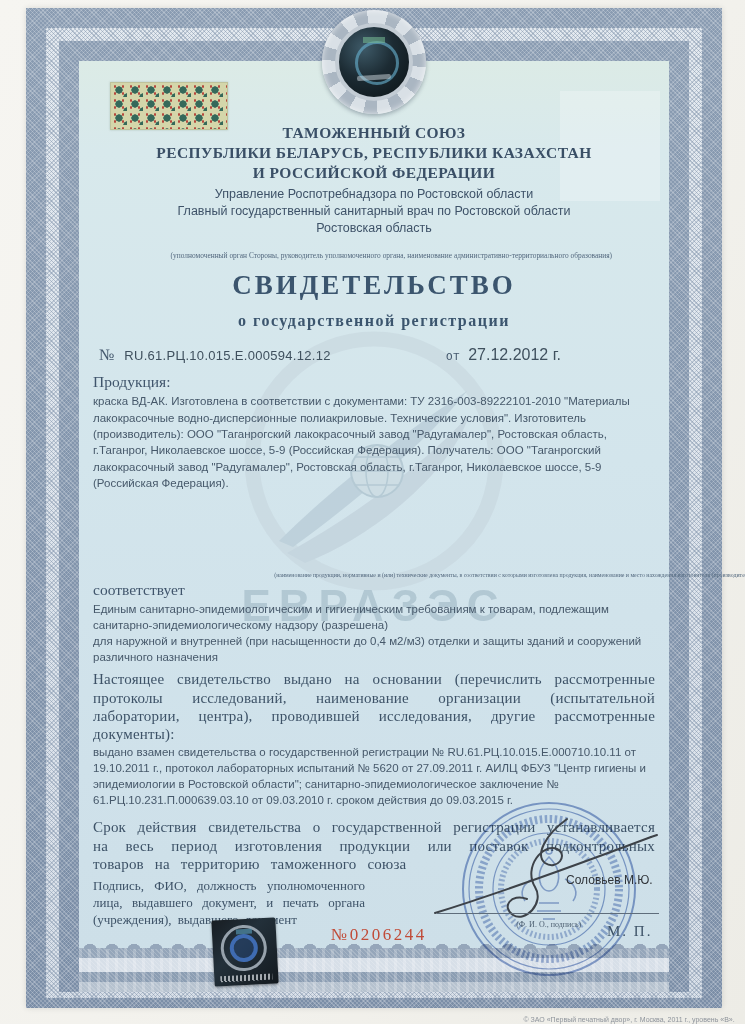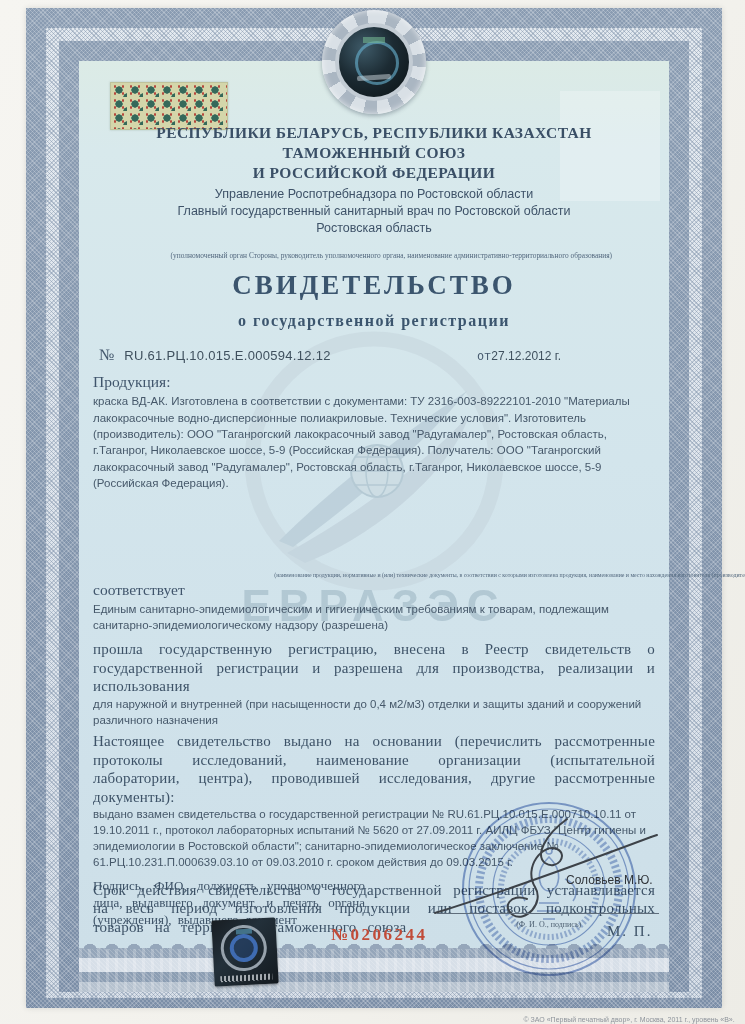--- a/index.html
+++ b/index.html
@@ -91,21 +91,21 @@
   .micro2{transform:scale(.585);}
 
   .cap-auth{margin-top:10px;}
   .title{margin-top:12px;text-align:center;font-weight:bold;font-size:27px;letter-spacing:3px;color:#3b556e;}
   .subtitle{margin-top:11px;text-align:center;font-weight:bold;font-size:16px;letter-spacing:1.5px;color:#3b556e;}
 
   .numrow{margin-top:16px;display:flex;align-items:baseline;padding:0 6px;}
   .no-label{font-size:16px;color:#45596e;}
   .no-value{margin-left:10px;font-size:13px;color:#3f505e;letter-spacing:.3px;}
   .date-label{margin-left:auto;font-size:11px;text-transform:uppercase;color:#45596e;letter-spacing:.5px;font-family:Liberation Mono, monospace;}
-  .date-value{margin-right:88px;font-size:12px;color:#3f505e;}
+  .date-value{margin-left:8px;margin-right:88px;font-size:16px;color:#3f505e;}
 
   .sect-label{margin-top:9px;font-size:15.5px;color:#40556c;}
   .desc{margin-top:2px;font-size:11.5px;line-height:1.42;color:#46586a;}
 
   .cap-prod{margin-top:76px;}
   .lead{margin-top:2px;font-size:15.5px;color:#40556c;}
   .comp-text{margin-top:2px;font-size:11.5px;line-height:1.4;color:#46586a;}
 
   .para{margin-top:7px;font-size:15px;line-height:1.23;text-align:justify;word-spacing:5px;letter-spacing:.2px;color:#3d5267;}
   .para-tight{margin-top:4px;}
@@ -114,21 +114,21 @@
   .validity{margin-top:10px;word-spacing:7px;}
 
   .sign-left{position:absolute;left:14px;top:816px;width:272px;font-size:13px;line-height:1.32;
     text-align:justify;word-spacing:3px;color:#3d5267;z-index:3;}
   .signer-name{position:absolute;left:487px;top:812px;font-size:12px;color:#2f3338;z-index:6;
     font-family:"Liberation Sans",sans-serif;}
   .sign-line{position:absolute;left:358px;top:852px;width:222px;border-top:1.2px solid #5f6d7b;z-index:6;}
   .line-caption{position:absolute;left:380px;top:854px;width:180px;text-align:center;z-index:6;height:10px;}
   .line-caption .micro{transform:scale(.8);color:#4c5e70;}
   .mp{position:absolute;left:528px;top:862px;font-size:15px;letter-spacing:2px;color:#3d5267;z-index:6;}
-  .serial{position:absolute;left:252px;top:864px;font-size:17px;font-weight:bold;letter-spacing:2.5px;
+  .serial{position:absolute;left:252px;top:864px;font-size:17px;font-weight:normal;letter-spacing:2.5px;
     color:#c14b38;z-index:6;}
 
   .credit{position:absolute;right:10px;bottom:2px;height:11px;}
   .credit .micro{color:#8d939b;transform:scale(.7);transform-origin:100% 0;}
 </style>
 </head>
 <body>
 
 <div class="page">
   <div class="cert">
@@ -150,22 +150,22 @@
                   <circle cx="160" cy="142" r="26" fill="#c9d8df" stroke="#9db4c2" stroke-width="2"></circle>
                   <ellipse cx="160" cy="142" rx="11" ry="26" stroke="#9db4c2" stroke-width="1.5"></ellipse>
                   <path d="M134 142 H186 M138 128 H182 M138 156 H182" stroke="#9db4c2" stroke-width="1.5"></path>
                 </g>
               </svg>
               <div class="wm-text">ЕВРАЗЭС</div>
             </div>
 
             <div class="content serif">
               <div class="hdr">
+                <div>ТАМОЖЕННЫЙ СОЮЗ</div>
                 <div>РЕСПУБЛИКИ БЕЛАРУСЬ, РЕСПУБЛИКИ КАЗАХСТАН</div>
-                <div>ТАМОЖЕННЫЙ СОЮЗ</div>
                 <div>И РОССИЙСКОЙ ФЕДЕРАЦИИ</div>
               </div>
               <div class="authority sans">
                 <div>Управление Роспотребнадзора по Ростовской области</div>
                 <div>Главный государственный санитарный врач по Ростовской области</div>
                 <div>Ростовская область</div>
               </div>
               <div class="micro-wrap cap-auth">
                 <span class="micro">(уполномоченный орган Стороны, руководитель уполномоченного органа, наименование административно-территориального образования)</span>
               </div>
@@ -183,21 +183,20 @@
               <div class="sect-label">Продукция:</div>
               <div class="desc sans">краска ВД-АК. Изготовлена в соответствии с документами: ТУ 2316-003-89222101-2010 "Материалы лакокрасочные водно-дисперсионные полиакриловые. Технические условия". Изготовитель (производитель): ООО "Таганрогский лакокрасочный завод "Радугамалер", Ростовская область, г.Таганрог, Николаевское шоссе, 5-9 (Российская Федерация).  Получатель: ООО "Таганрогский лакокрасочный завод "Радугамалер", Ростовская область, г.Таганрог, Николаевское шоссе, 5-9 (Российская Федерация).</div>
 
               <div class="micro-wrap cap-prod">
                 <span class="micro micro2">(наименование продукции, нормативные и (или) технические документы, в соответствии с которыми изготовлена продукция, наименование и место нахождения изготовителя (производителя), получателя)</span>
               </div>
 
               <div class="lead">соответствует</div>
               <div class="comp-text sans">Единым санитарно-эпидемиологическим и гигиеническим требованиям к товарам, подлежащим санитарно-эпидемиологическому надзору (разрешена)</div>
 
-              <div class="para">прошла государственную регистрацию, внесена в Реестр свидетельств о государственной регистрации и разрешена для производства, реализации и использования</div>
               <div class="sub-sans sans">для наружной и внутренней (при насыщенности до 0,4 м2/м3) отделки и защиты зданий и сооружений различного назначения</div>
 
               <div class="para para-tight">Настоящее свидетельство выдано на основании (перечислить рассмотренные протоколы исследований, наименование организации (испытательной лаборатории, центра), проводившей исследования, другие рассмотренные документы):</div>
               <div class="sub-sans sans">выдано взамен свидетельства о государственной регистрации № RU.61.РЦ.10.015.Е.000710.10.11 от 19.10.2011 г., протокол лабораторных испытаний № 5620 от 27.09.2011 г. АИЛЦ ФБУЗ "Центр гигиены и эпидемиологии в Ростовской области"; санитарно-эпидемиологическое заключение № 61.РЦ.10.231.П.000639.03.10 от 09.03.2010 г. сроком действия до 09.03.2015 г.</div>
 
               <div class="para validity">Срок действия свидетельства о государственной регистрации устанавливается на весь период изготовления продукции или поставок подконтрольных товаров на территорию таможенного союза</div>
             </div>
 
             <div class="sign-left serif">Подпись, ФИО, должность уполномоченного лица, выдавшего документ, и печать органа (учреждения), выдавшего документ</div>
 

